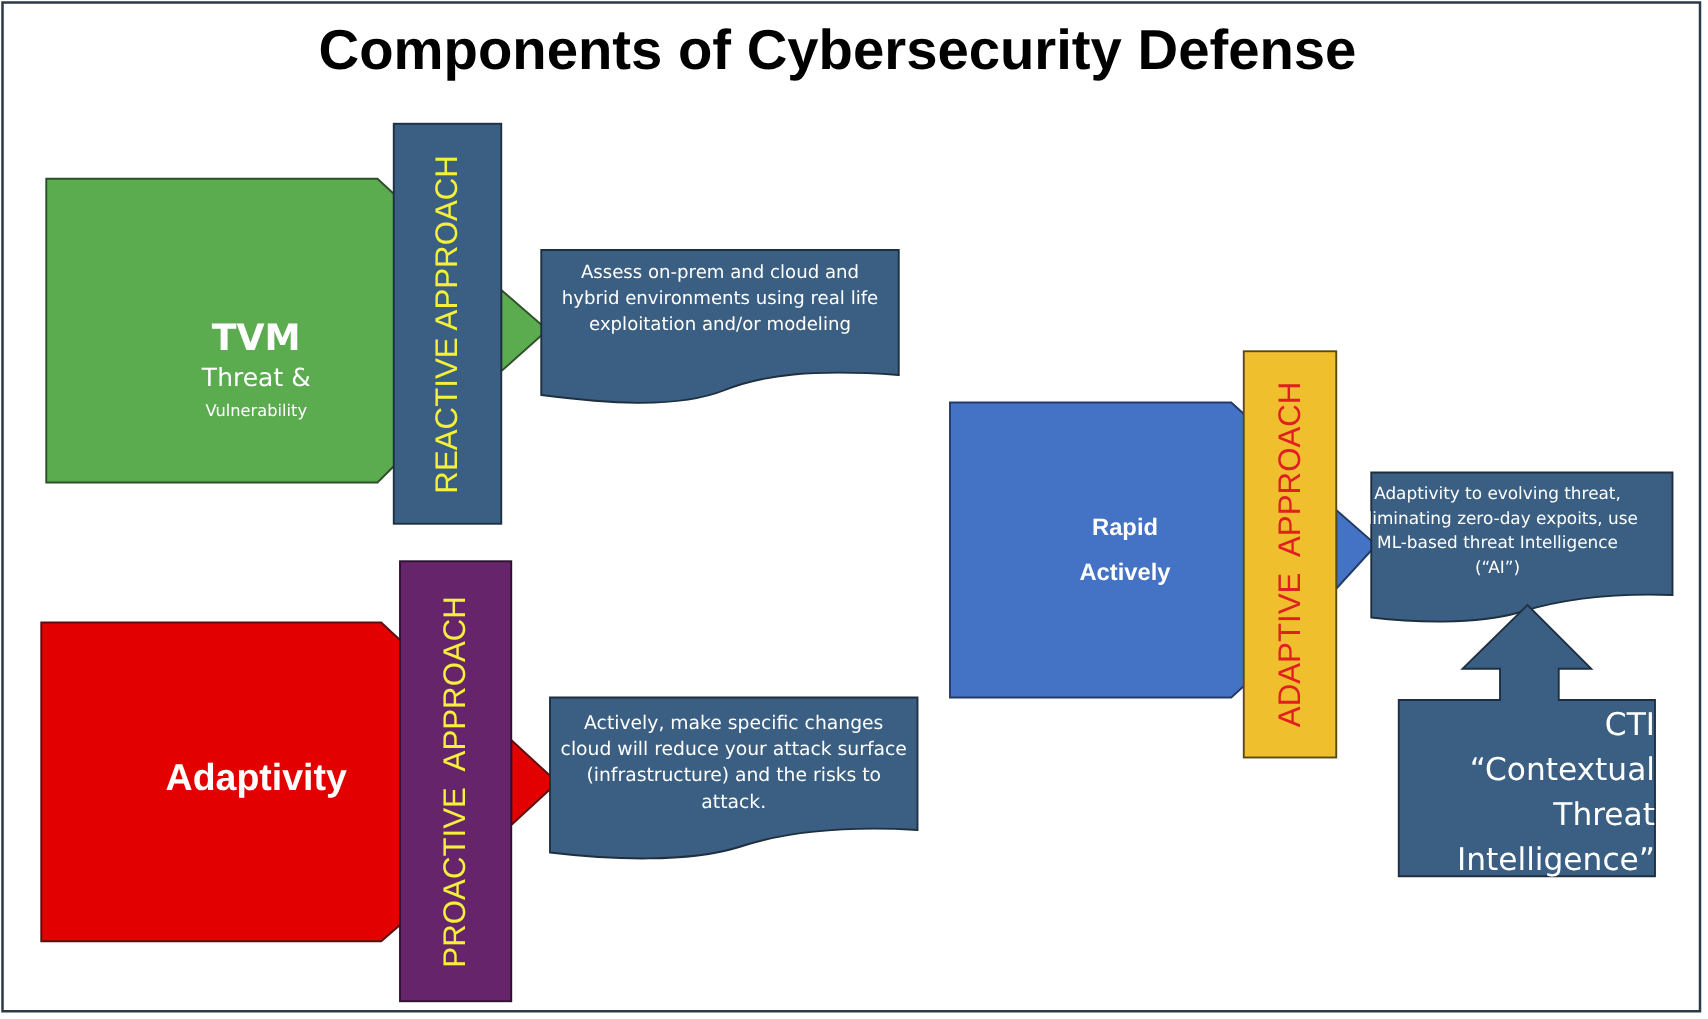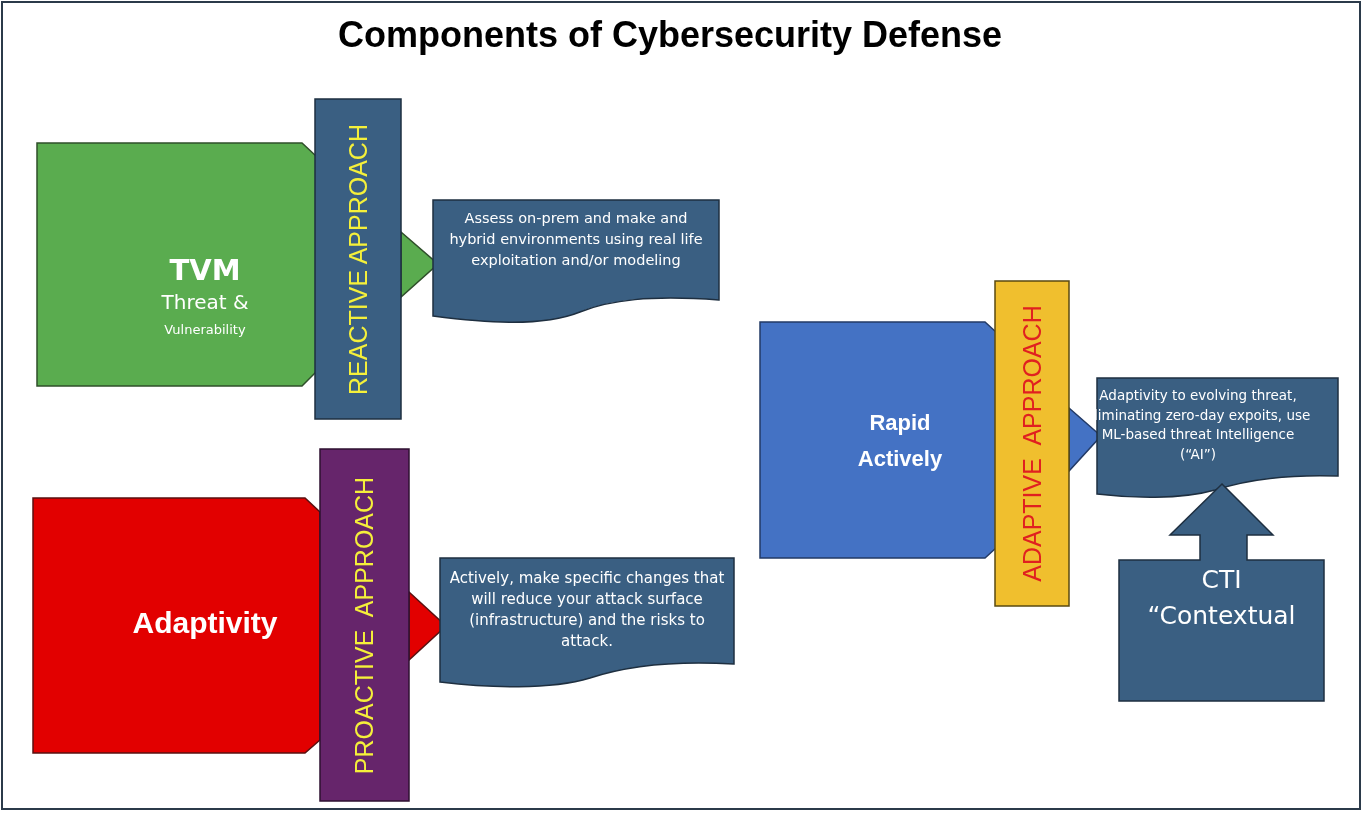--- a/index.html
+++ b/index.html
@@ -1,19 +1,19 @@
 <!DOCTYPE html>
 <html><head>
 <meta charset="utf-8">
 <style>
   html, body { margin: 0; padding: 0; background: #ffffff; }
   body { width: 1366px; height: 815px; position: relative; overflow: hidden; font-family: "DejaVu Sans", sans-serif; }
   .frame { position: absolute; left: 1px; top: 1px; width: 1360px; height: 809px; border: 2px solid #2b3a4a; box-sizing: border-box; }
   svg { position: absolute; left: 0; top: 0; }
-  .title { position: absolute; left: 0; top: 14px; width: 1340px; text-align: center; font-family: "Liberation Sans", sans-serif; font-weight: bold; font-size: 36px; color: #000; }
+  .title { position: absolute; left: 0; top: 14px; width: 1340px; text-align: center; font-family: "Liberation Sans", sans-serif; font-weight: bold; font-size: 45px; color: #000; }
   .lbl { position: absolute; text-align: center; color: #fff; }
   .main-lbl { font-family: "DejaVu Sans", sans-serif; margin-top: 48px; }
   .vert { position: absolute; display: flex; align-items: center; justify-content: center; }
   .vert span { display: block; transform: rotate(-90deg); white-space: nowrap; font-family: "Liberation Sans", sans-serif; font-size: 25px; }
   .desc { position: absolute; color: #fff; text-align: center; font-family: "DejaVu Sans", sans-serif; font-size: 14.5px; line-height: 21px; }
 </style>
 </head>
 <body>
 
 <div class="frame"></div>
@@ -48,37 +48,39 @@
 <div class="lbl main-lbl" style="left:100px; top:204px; width:210px;">
   <div style="font-weight:bold; font-size:29px; line-height:36px;">TVM</div>
   <div style="font-size:20px; line-height:28px;">Threat &amp;</div>
   <div style="font-size:13px; line-height:28px;">Vulnerability</div>
 </div>
 
 <div class="vert" style="left:315px; top:99px; width:86px; height:320px;">
   <span style="color:#f5f03a;">REACTIVE APPROACH</span>
 </div>
 
-<div class="desc" style="left:440px; top:208px; width:272px;">Assess on-prem and make and hybrid environments using real life exploitation and/or modeling</div>
+<div class="desc" style="left:440px; top:208px; width:272px;">Assess on-prem and cloud and hybrid environments using real life exploitation and/or modeling</div>
 
 <div class="lbl" style="left:100px; top:606px; width:210px; font-family:'Liberation Sans', sans-serif; font-weight:bold; font-size:30px;">Adaptivity</div>
 
 <div class="vert" style="left:320px; top:449px; width:89px; height:352px;">
   <span style="color:#f5f03a; white-space:pre;">PROACTIVE  APPROACH</span>
 </div>
 
-<div class="desc" style="left:445px; top:568px; width:284px; font-size:15px;">Actively, make specific changes that will reduce your attack surface (infrastructure) and the risks to attack.</div>
+<div class="desc" style="left:445px; top:568px; width:284px; font-size:15px;">Actively, make specific changes cloud will reduce your attack surface (infrastructure) and the risks to attack.</div>
 
-<div class="lbl" style="left:790px; top:405px; width:220px; font-family:'Liberation Sans', sans-serif; font-weight:bold; font-size:22px; line-height:36px;">
+<div class="lbl" style="left:790px; top:405px; width:220px; font-family:'Liberation Sans', sans-serif; font-weight:bold; font-size:19px; line-height:36px;">
   <div>Rapid</div>
   <div>Actively</div>
 </div>
 
 <div class="vert" style="left:995px; top:281px; width:74px; height:325px;">
   <span style="color:#e02020; white-space:pre;">ADAPTIVE  APPROACH</span>
 </div>
 
 <div class="desc" style="left:1083px; top:386px; width:230px; font-size:13.5px; line-height:19.5px;">Adaptivity  to evolving threat, eliminating zero-day expoits, use ML-based threat Intelligence (“AI”)</div>
 
-<div class="lbl" style="left:1119px; top:562px; width:205px; font-family:'DejaVu Sans', sans-serif; font-size:25px; line-height:36px;">
+<div class="lbl" style="left:1119px; top:562px; width:205px; font-family:'DejaVu Sans', sans-serif; font-size:25px; line-height:36px;text-align:right;">
   <div>CTI</div>
   <div>“Contextual</div>
+  <div>Threat</div>
+  <div>Intelligence”</div>
 </div>
 
 </body></html>

